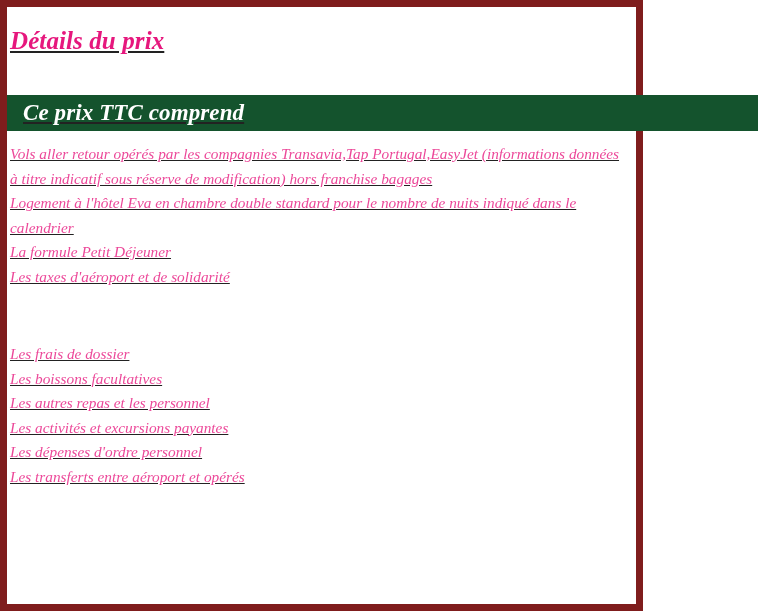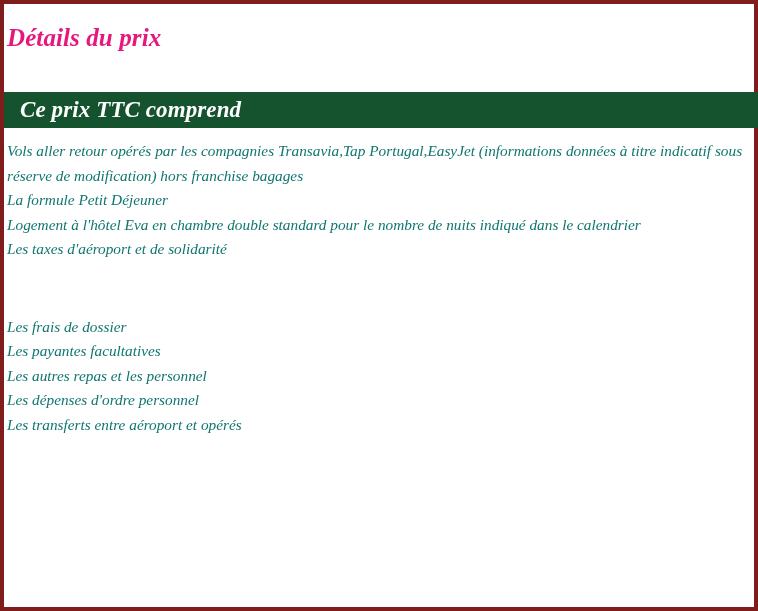--- a/index.html
+++ b/index.html
@@ -9,26 +9,27 @@
   body {
     width: 758px;
     height: 611px;
     background: #ffffff;
     font-family: "Liberation Serif", serif;
     color: #222222;
     overflow: hidden;
     position: relative;
   }
   .page {
-    width: 758px;
+    width: 643px;
     height: 611px;
     box-sizing: border-box;
-    border: 4px solid #7f1d1d;
+    border: 7px solid #7f1d1d;
     position: relative;
     background: #ffffff;
+    text-decoration: underline;
   }
   .page-title {
     font-family: "Liberation Serif", serif;
     font-style: italic;
     font-weight: bold;
     font-size: 25px;
     color: #e6177d;
     margin: 0;
     padding: 20px 0 0 3px;
     line-height: 1.1;
@@ -55,21 +56,21 @@
   }
   .section-body {
     padding: 0 10px 0 3px;
     box-sizing: border-box;
   }
   .bullet-line {
     font-family: "Liberation Serif", serif;
     font-style: italic;
     font-size: 15.3px;
     line-height: 24.5px;
-    color: #0f766e;
+    color: #ec4899;
     margin: 0;
     padding: 0;
     text-align: left;
   }
   
   #title-block { height: 88px; }
   #section-1-header-wrap { padding-top: 0; }
   #section-1-body { padding-top: 11px; }
   #gap-1 { height: 46px; }
   #section-2-body { padding-top: 7px; }
@@ -82,31 +83,32 @@
   <div id="title-block">
     <h1 class="page-title">Détails du prix</h1>
   </div>
 
   <div class="section">
     <div id="section-1-header-wrap">
       <div class="section-header">Ce prix TTC comprend</div>
     </div>
     <div class="section-body" id="section-1-body">
       <p class="bullet-line">Vols aller retour opérés par les compagnies Transavia,Tap Portugal,EasyJet (informations données à titre indicatif sous réserve de modification) hors franchise bagages</p>
+      <p class="bullet-line">Logement à l'hôtel Eva en chambre double standard pour le nombre de nuits indiqué dans le calendrier</p>
       <p class="bullet-line">La formule Petit Déjeuner</p>
-      <p class="bullet-line">Logement à l'hôtel Eva en chambre double standard pour le nombre de nuits indiqué dans le calendrier</p>
       <p class="bullet-line">Les taxes d'aéroport et de solidarité</p>
     </div>
   </div>
 
   <div id="gap-1"></div>
 
   <div class="section">
     <div class="section-body" id="section-2-body">
       <p class="bullet-line">Les frais de dossier</p>
-      <p class="bullet-line">Les payantes facultatives</p>
+      <p class="bullet-line">Les boissons facultatives</p>
       <p class="bullet-line">Les autres repas et les personnel</p>
+      <p class="bullet-line">Les activités et excursions payantes</p>
       <p class="bullet-line">Les dépenses d'ordre personnel</p>
       <p class="bullet-line">Les transferts entre aéroport et opérés</p>
     </div>
   </div>
 
 </div>
 
 </body></html>

